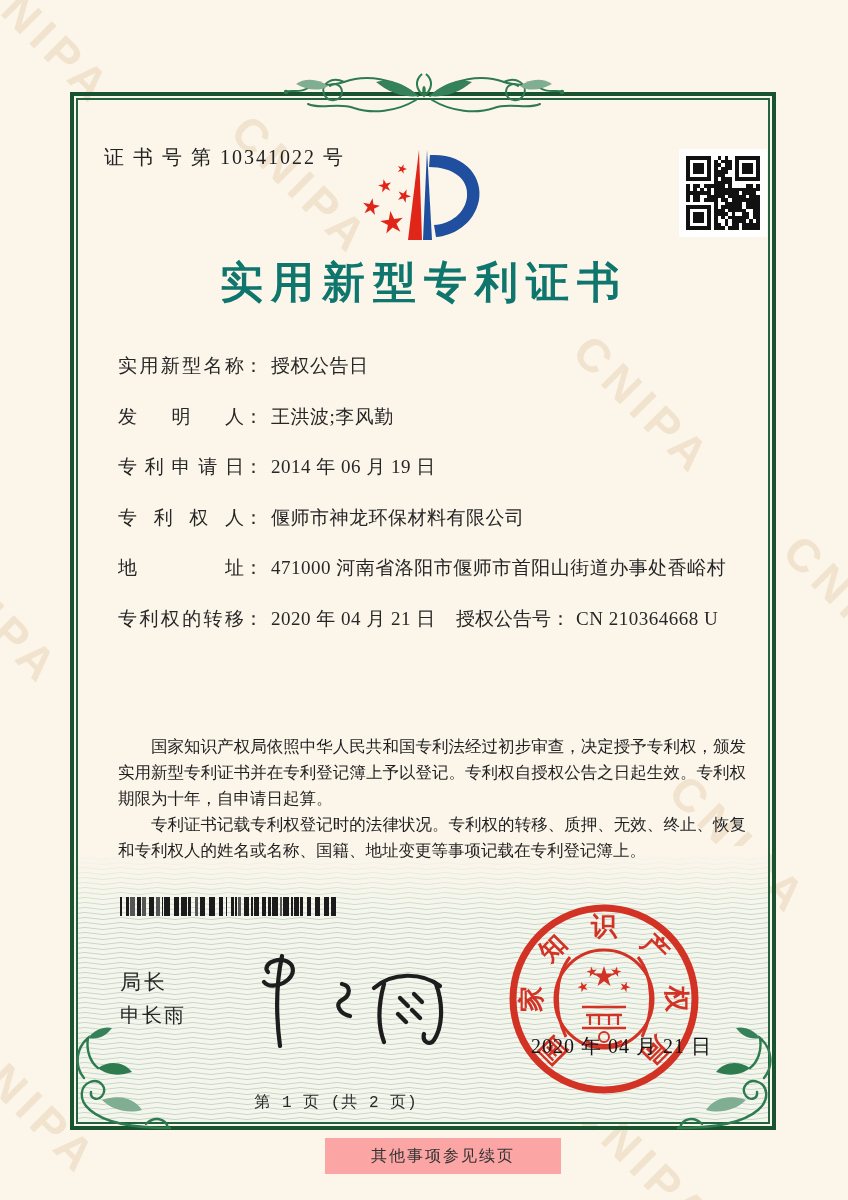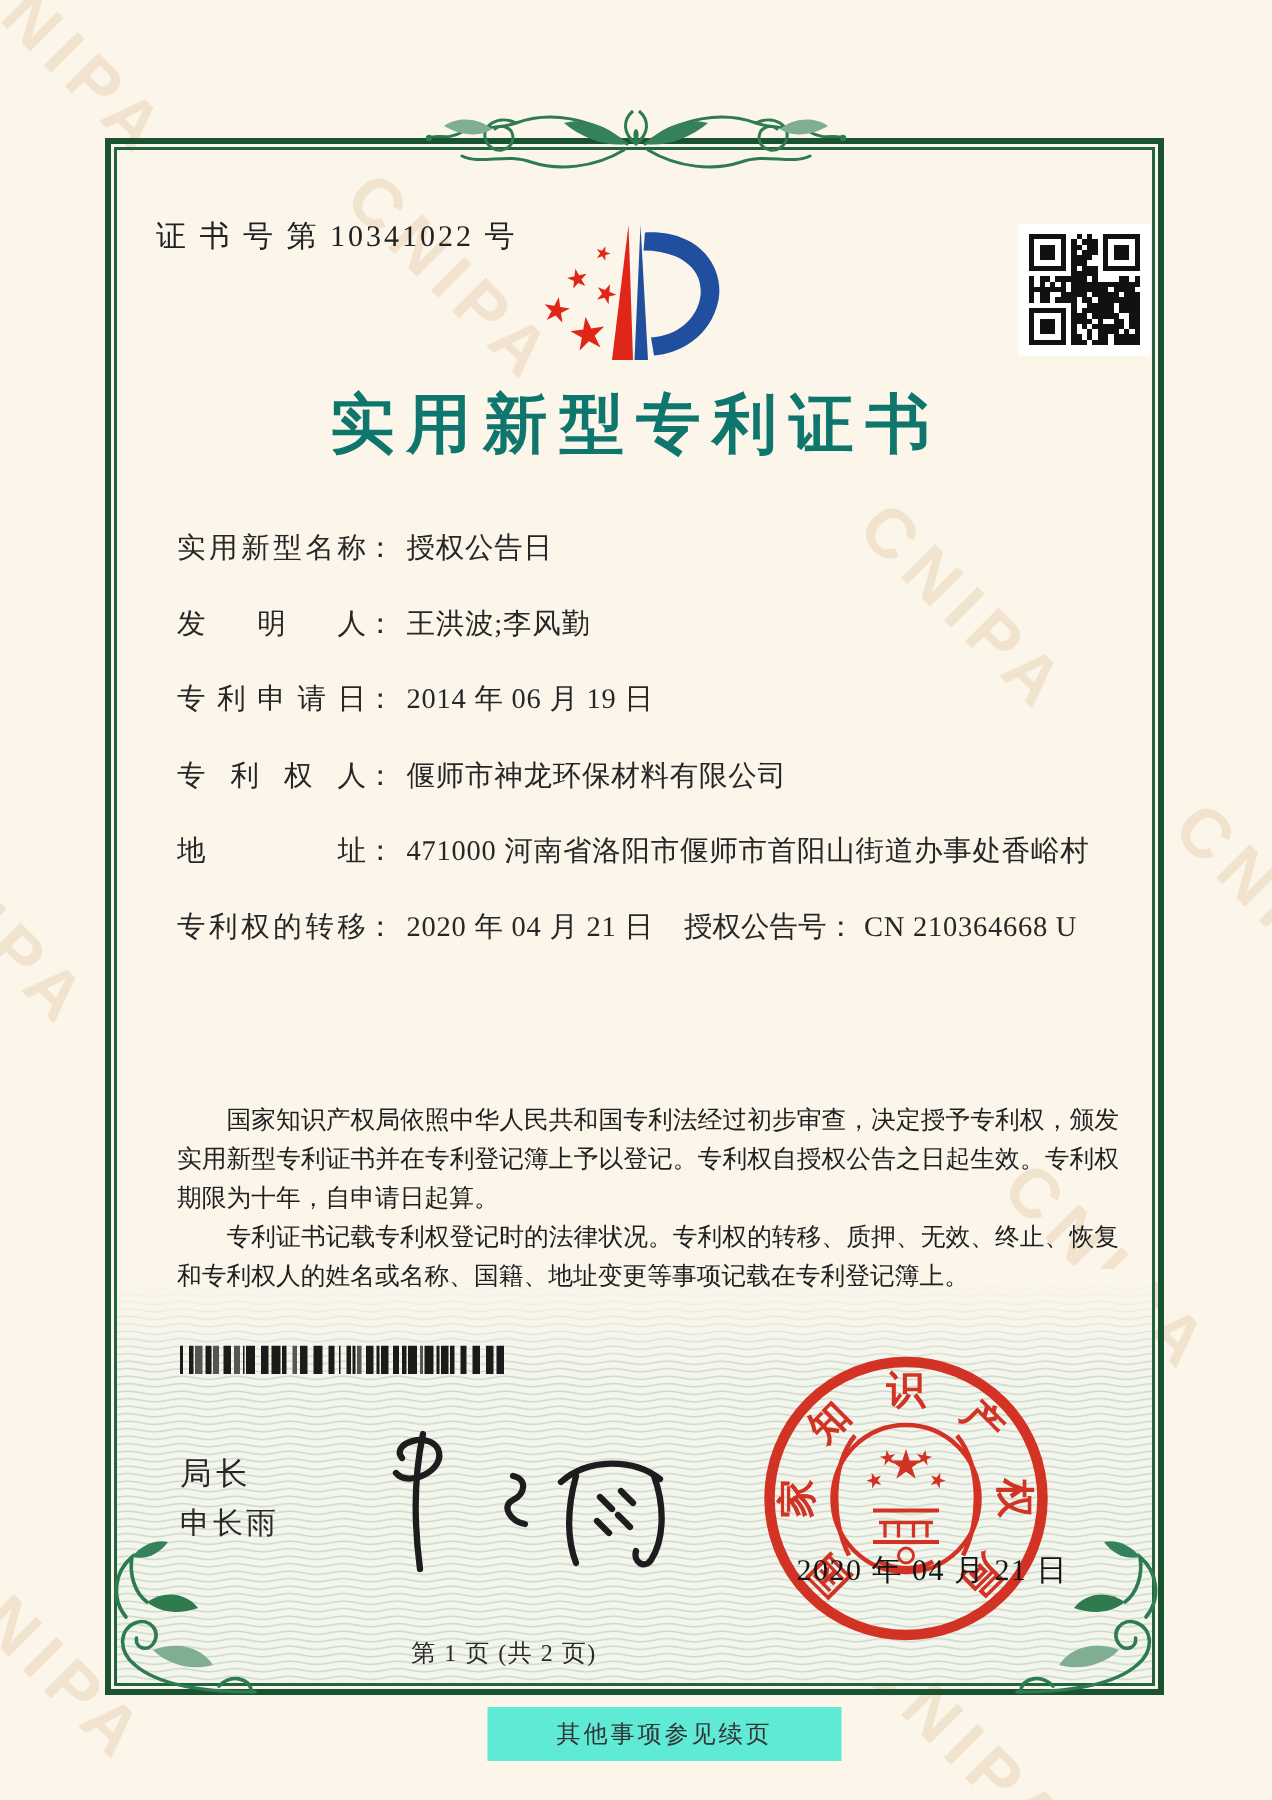--- a/index.html
+++ b/index.html
@@ -65,25 +65,25 @@
   .director-label{position:absolute;left:120px;top:968px;z-index:5;font-size:21px;letter-spacing:3px;}
   .director-name{position:absolute;left:120px;top:1002px;z-index:5;font-size:20px;letter-spacing:2px;font-family:Liberation Serif, serif;}
   .sig{position:absolute;left:246px;top:950px;z-index:5;}
   .seal{position:absolute;left:506px;top:901px;z-index:6;opacity:0.95;}
   .seal-date{
     position:absolute;left:531px;top:1033px;z-index:7;
     font-size:20px;letter-spacing:1px;color:#141414;white-space:nowrap;
   }
   .page-footer{
     position:absolute;left:0;top:1092px;width:672px;z-index:5;
-    text-align:center;font-size:16px;color:#2a2a2a;letter-spacing:1px;
+    text-align:center;font-size:16px;color:#2a2a2a;letter-spacing:1px;font-family:Liberation Mono, monospace;
   }
   .cont-note{
     position:absolute;left:325px;top:1138px;width:236px;height:36px;z-index:5;
-    background:#5eead4;display:flex;align-items:center;justify-content:center;
+    background:#fca5a5;display:flex;align-items:center;justify-content:center;
     font-size:16px;letter-spacing:2px;color:#333;
   }
 </style>
 </head>
 <body>
 
 <div class="wm" style="left:-44px;top:8px;">CNIPA</div>
 <div class="wm" style="left:214px;top:158px;">CNIPA</div>
 <div class="wm" style="left:556px;top:378px;">CNIPA</div>
 <div class="wm" style="left:-96px;top:588px;">CNIPA</div>

